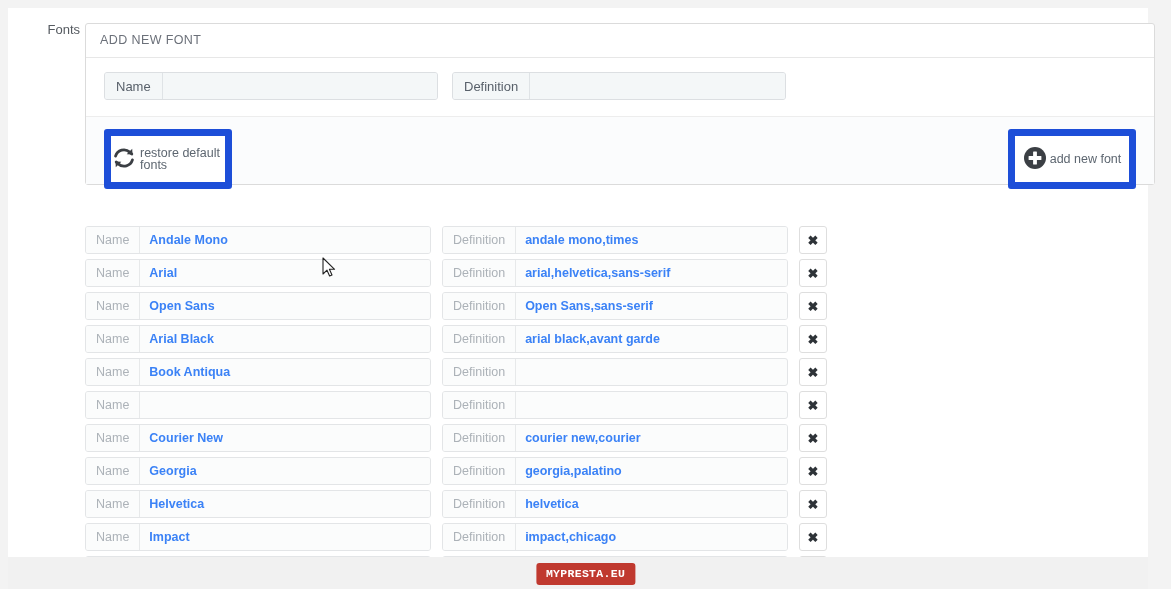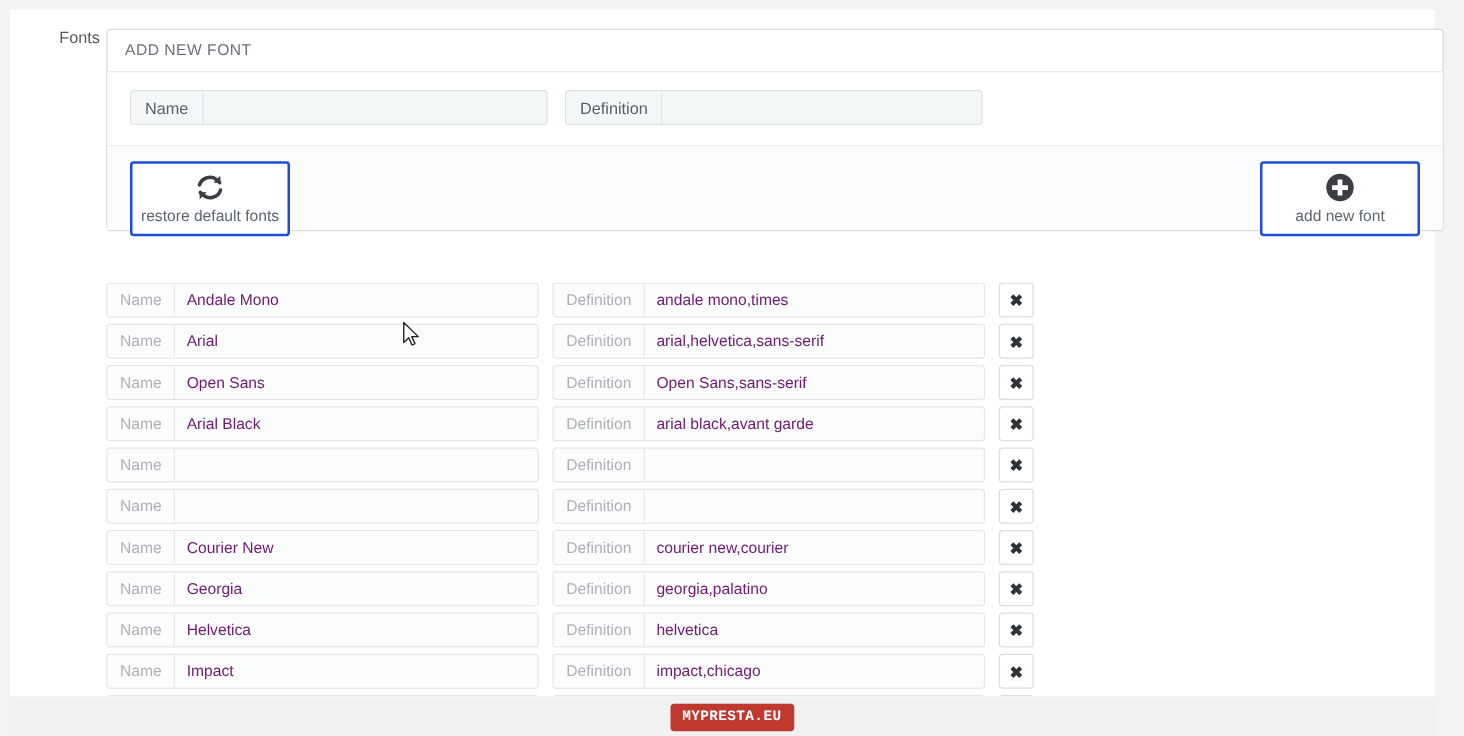--- a/index.html
+++ b/index.html
@@ -134,27 +134,27 @@
     outline: none;
     background: #f4f7f8;
     padding: 0 9px;
     font-size: 13px;
     color: #9aa0a6;
     font-family: "Liberation Sans", sans-serif;
   }
 
   
   .sq-btn {
-    border: 2px solid #1d4ed8;
+    border: 7px solid #1d4ed8;
     background: #ffffff;
     border-radius: 3px;
     width: 128px;
     height: 60px;
     display: flex;
-    flex-direction: column;
+    flex-direction: row;
     align-items: center;
     justify-content: center;
     gap: 3px;
     cursor: pointer;
     box-sizing: border-box;
   }
   .sq-btn .lbl {
     font-size: 12.5px;
     color: #5d6670;
     line-height: 1;
@@ -213,22 +213,23 @@
   .row-ig.def  { width: 346px; margin-left: 11px; }
   .row-ig .ig-addon {
     background: #fbfcfc;
     color: #acb2b8;
     border-right: 1px solid #e7e9ea;
     font-size: 12.5px;
     padding: 0 10px;
   }
   .row-ig .ig-field {
     background: #fbfcfc;
-    color: #701a75;
+    color: #3b82f6;
     font-size: 12.5px;
+    font-weight: bold;
   }
   .del-btn {
     margin-left: 11px;
     width: 28px;
     height: 28px;
     border: 1px solid #dedede;
     border-radius: 3px;
     background: #ffffff;
     display: flex;
     align-items: center;
@@ -380,20 +381,21 @@
             <span class="ig-addon">Definition</span>
             <input class="ig-field" type="text" value="arial black,avant garde" style="">
           </div>
           <div class="del-btn">
             <span>✖</span>
           </div>
         </div>
         <div class="font-row">
           <div class="row-ig name">
             <span class="ig-addon">Name</span>
+            <input class="ig-field" type="text" value="Book Antiqua" style="">
           </div>
           <div class="row-ig def">
             <span class="ig-addon">Definition</span>
           </div>
           <div class="del-btn">
             <span>✖</span>
           </div>
         </div>
         <div class="font-row">
           <div class="row-ig name">

